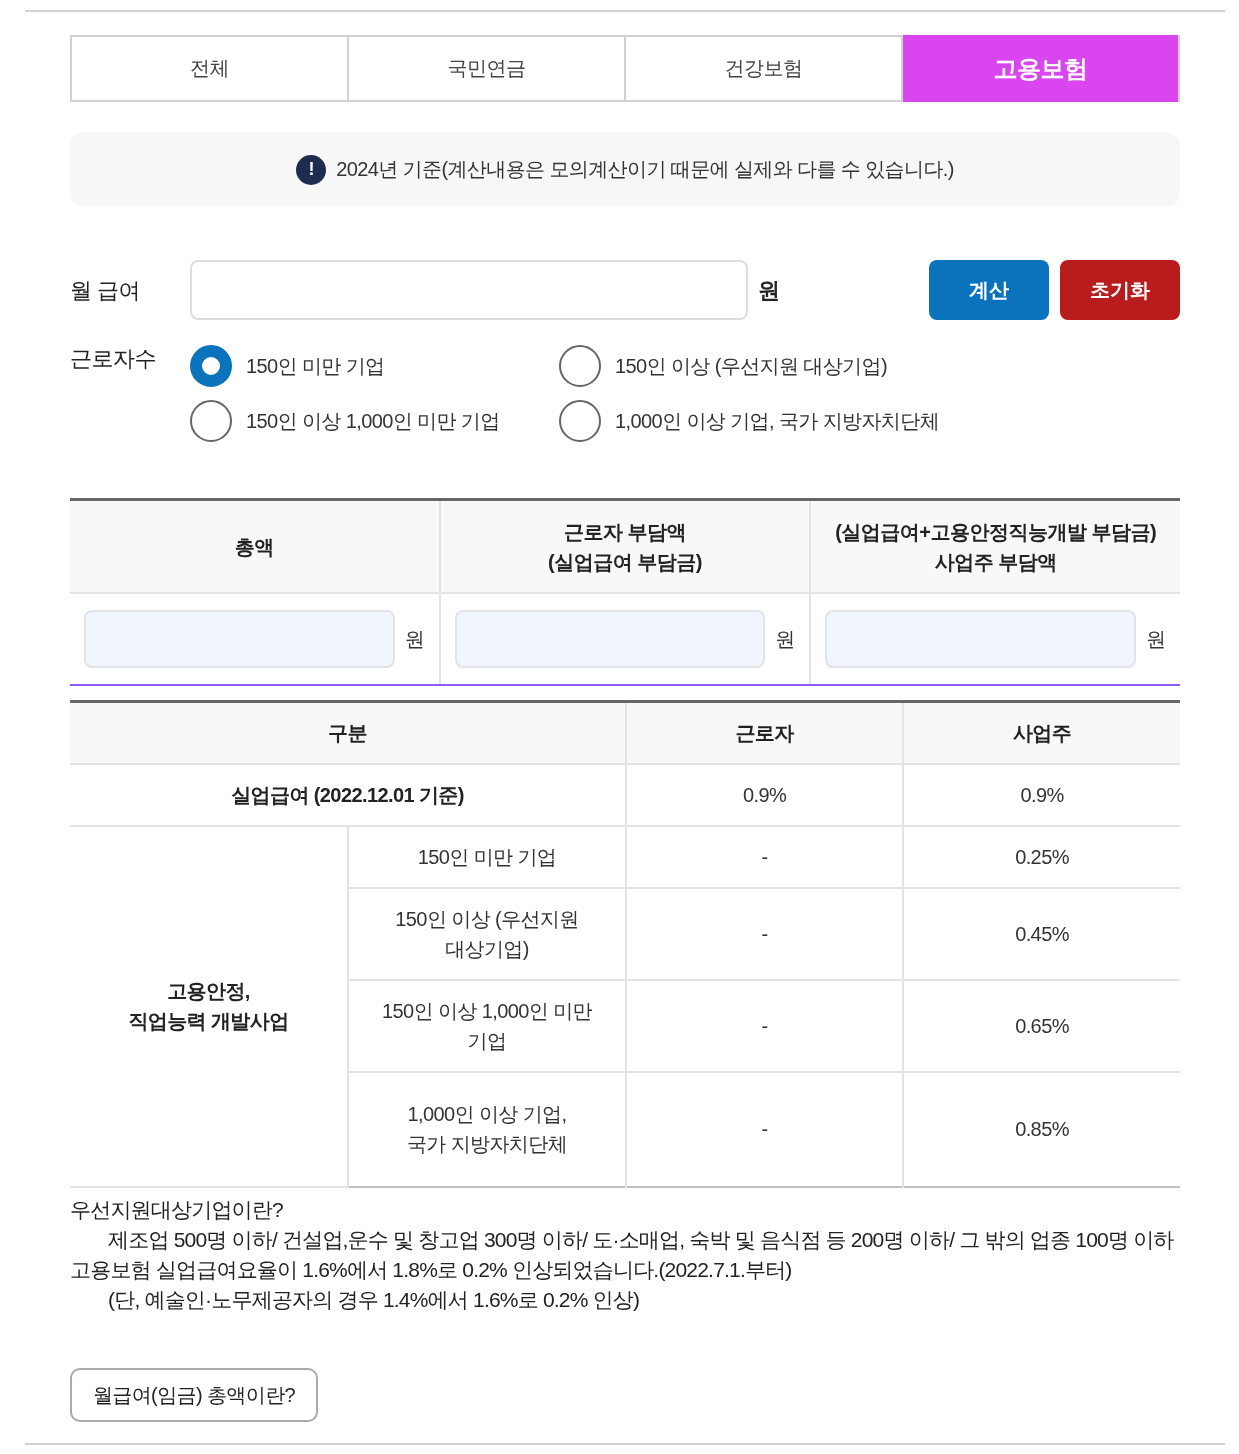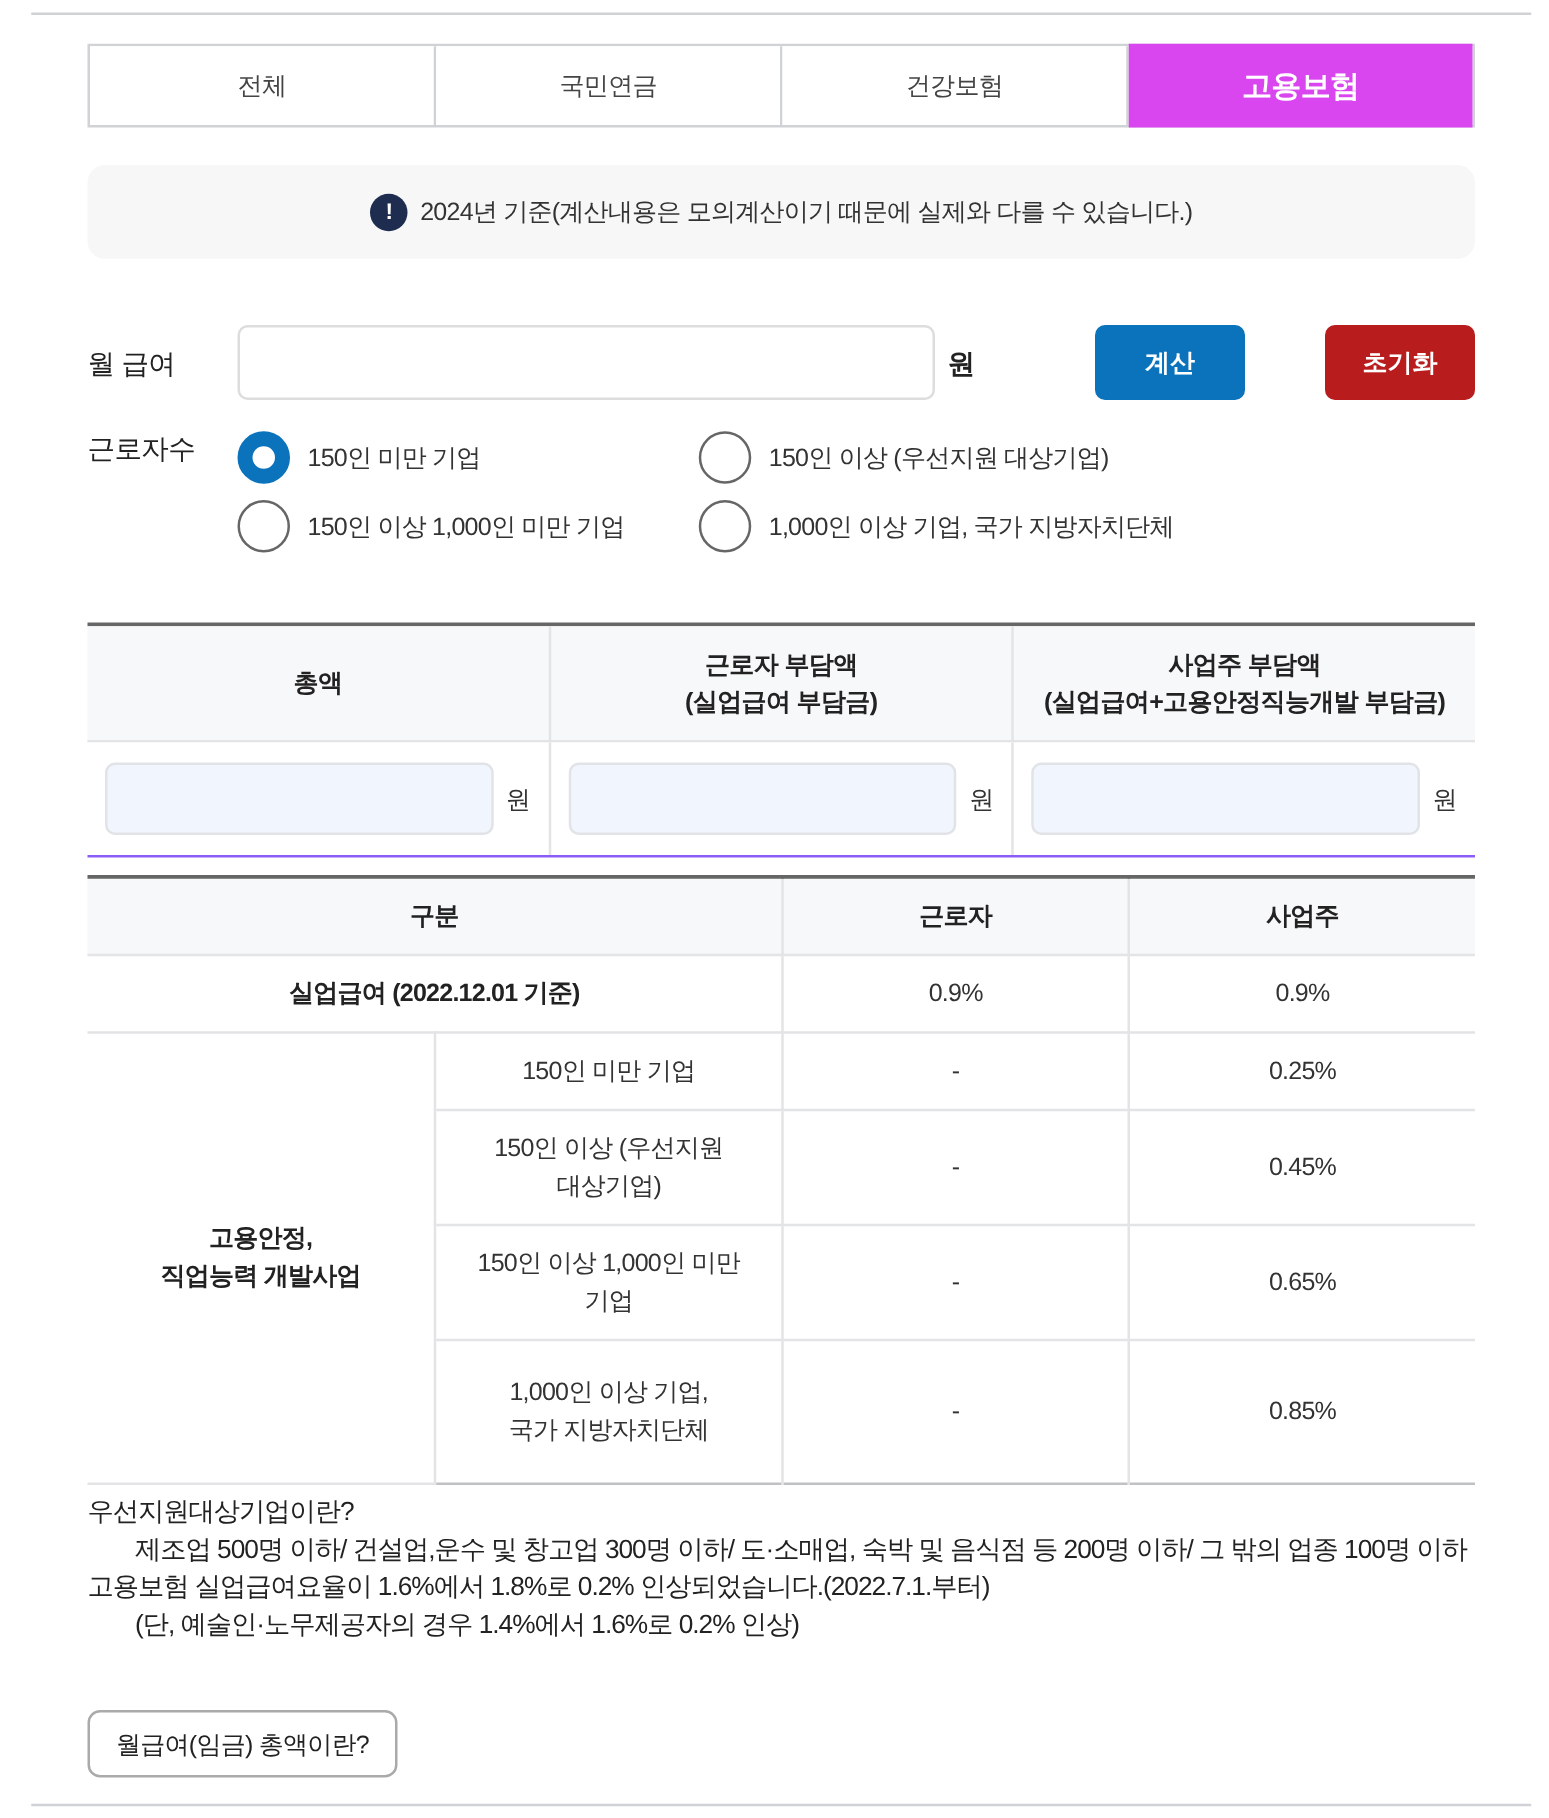--- a/index.html
+++ b/index.html
@@ -19,21 +19,21 @@
 
     
     .notice { position: absolute; left: 70px; top: 132px; width: 1110px; height: 75px; background: #f7f7f8; border-radius: 14px; display: flex; align-items: center; justify-content: center; gap: 10px; font-size: 20px; color: #333; letter-spacing: -0.6px; }
     .notice-icon { width: 30px; height: 30px; border-radius: 50%; background: #1e2c4f; color: #fff; display: flex; align-items: center; justify-content: center; font-weight: bold; font-size: 18px; }
 
     
     .label { position: absolute; font-size: 22px; color: #222; letter-spacing: -0.5px; }
     .salary-input { position: absolute; left: 190px; top: 260px; width: 558px; height: 60px; border: 2px solid #ddd; border-radius: 8px; background: #fff; font-size: 20px; padding: 0 14px; outline: none; }
     .won-main { position: absolute; left: 758px; top: 276px; font-size: 22px; font-weight: bold; }
     .btn { position: absolute; top: 260px; height: 60px; width: 120px; border-radius: 8px; color: #fff; font-size: 20px; font-weight: bold; display: flex; align-items: center; justify-content: center; cursor: pointer; border: none; }
-    .btn-calc { left: 876px; background: #0a73bb; }
+    .btn-calc { left: 929px; background: #0a73bb; }
     .btn-reset { left: 1060px; background: #b91c1c; }
 
     .radio { position: absolute; display: flex; align-items: center; gap: 14px; font-size: 20px; color: #333; cursor: pointer; letter-spacing: -0.6px; }
     .radio-circle { width: 42px; height: 42px; border-radius: 50%; border: 2px solid #666; background: #fff; flex-shrink: 0; }
     .radio-circle.checked { border: 12px solid #0a73bb; }
 
     
     .result { position: absolute; left: 70px; top: 498px; width: 1110px; border-top: 3px solid #666; border-bottom: 2px solid #8b5cf6; }
     .result-head { display: flex; height: 93px; background: #f7f8f9; border-bottom: 2px solid #e3e4e6; }
     .result-body { display: flex; height: 90px; background: #fff; }
@@ -107,22 +107,22 @@
       <span>총액</span>
     </div>
     <div class="rcell">
       <div>
         <div>근로자 부담액</div>
         <div>(실업급여 부담금)</div>
       </div>
     </div>
     <div class="rcell">
       <div>
+        <div>(실업급여+고용안정직능개발 부담금)</div>
         <div>사업주 부담액</div>
-        <div>(실업급여+고용안정직능개발 부담금)</div>
       </div>
     </div>
   </div>
   <div class="result-body">
     <div class="rcell-body">
       <input class="out-input" type="text" readonly="" value="" style="">
       <span class="out-won">원</span>
     </div>
     <div class="rcell-body">
       <input class="out-input" type="text" readonly="" value="" style="">

